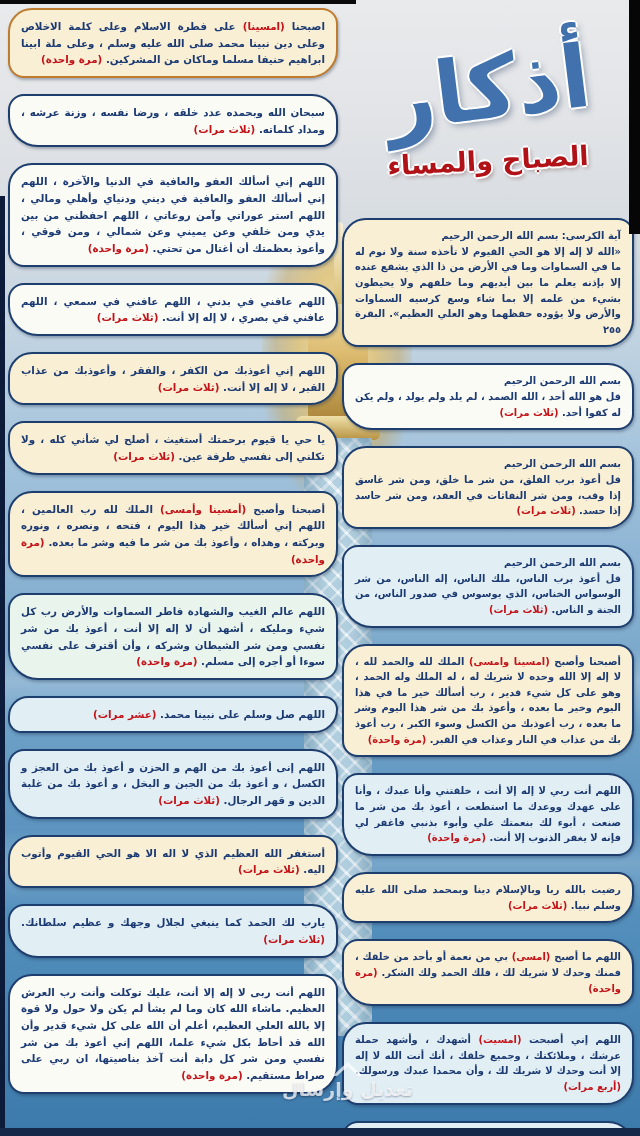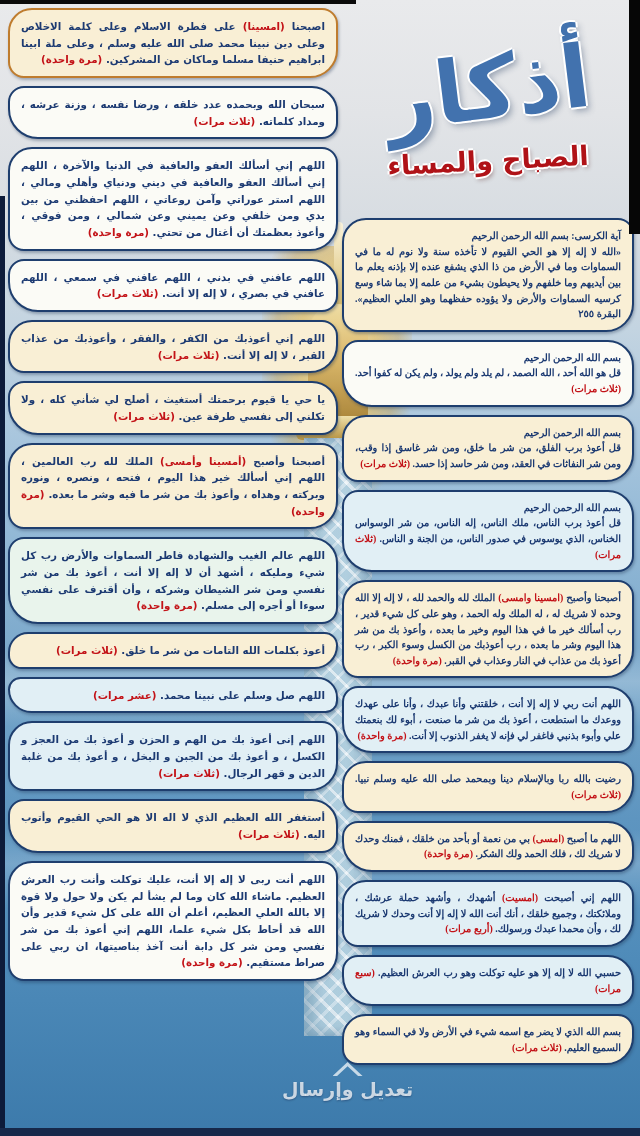--- a/index.html
+++ b/index.html
@@ -22,36 +22,36 @@
     background:linear-gradient(180deg,#f2dfa2 0%,#dcb765 45%,#a9802f 100%);}
   .balcony{position:absolute;left:14px;top:190px;width:84px;height:24px;border-radius:6px;
     background:linear-gradient(180deg,#f4e3a8,#b78f38);}
   .shaft{position:absolute;left:22px;top:212px;width:68px;height:598px;
     background-color:#cfe2eb;
     background-image:
       repeating-linear-gradient(45deg, rgba(255,255,255,.55) 0 3px, rgba(150,190,212,.28) 3px 12px),
       repeating-linear-gradient(-45deg, rgba(255,255,255,.55) 0 3px, rgba(150,190,212,.28) 3px 12px);
     box-shadow:inset 10px 0 14px rgba(86,128,158,.45), inset -10px 0 14px rgba(86,128,158,.45);}
   
-  .col{display:flex;flex-direction:column;gap:8px;position:absolute;z-index:2;}
+  .col{display:flex;flex-direction:column;gap:16px;position:absolute;z-index:2;}
   #left-column{left:8px;top:8px;width:330px;}
   .right-wrap{position:absolute;left:342px;top:0;width:292px;z-index:2;}
   #right-column{position:static;width:292px;}
   .title-block{height:212px;display:flex;flex-direction:column;align-items:center;justify-content:center;padding-top:6px;}
   .title-main{font-size:86px;font-weight:bold;line-height:.95;color:var(--title-blue,#4272ae);
     transform:rotate(-7deg);
     text-shadow:-2px 0 0 #fff,2px 0 0 #fff,0 -2px 0 #fff,0 2px 0 #fff,3px 4px 6px rgba(60,80,110,.45);}
   .title-sub{margin-top:16px;font-size:27px;font-weight:bold;color:var(--title-red,#b01217);
     transform:rotate(-3deg);letter-spacing:-1px;
     text-shadow:-2px 0 0 #fff,2px 0 0 #fff,0 -2px 0 #fff,0 2px 0 #fff,2px 3px 4px rgba(90,40,40,.4);}
   
   .box{border:2px solid var(--navy-border,#1e3e6e);padding:8px 11px;color:var(--dark-text,#1c3a72);
     font-weight:bold;text-align:justify;box-shadow:1px 2px 3px rgba(30,50,80,.35);}
   #left-column .box{font-size:10.3px;line-height:1.62;}
-  #right-column .box{font-size:9.9px;line-height:1.58;font-family:Liberation Serif, serif;}
+  #right-column .box{font-size:9.9px;line-height:1.58;}
   .box:nth-child(odd){border-radius:24px 16px 28px 16px;}
   .box:nth-child(even){border-radius:16px 26px 16px 30px;}
   .style-cream{background:var(--cream-bg,#f9efd5);}
   .style-white{background:var(--white-bg,#fbfbf6);}
   .style-blue{background:var(--blue-bg,#e1eff5);}
   .style-mint{background:var(--mint-bg,#e9f4ec);}
   .style-orange{background:var(--cream-bg,#f9efd5);border-color:var(--orange-border,#bf7c2e);}
   .seg-dark{color:var(--dark-text,#1c3a72);}
   .seg-red{color:var(--red-text,#c31318);}
   
@@ -83,24 +83,24 @@
 
   <div class="col" id="left-column">
       <div class="box style-orange"><span class="seg seg-dark">اصبحنا </span><span class="seg seg-red">(امسينا)</span><span class="seg seg-dark"> على فطرة الاسلام وعلى كلمة الاخلاص وعلى دين نبينا محمد صلى الله عليه وسلم ، وعلى ملة ابينا ابراهيم حنيفا مسلما وماكان من المشركين. </span><span class="seg seg-red">(مرة واحدة)</span></div>
       <div class="box style-white"><span class="seg seg-dark">سبحان الله وبحمده عدد خلقه ، ورضا نفسه ، وزنة عرشه ، ومداد كلماته. </span><span class="seg seg-red">(ثلاث مرات)</span></div>
       <div class="box style-white"><span class="seg seg-dark">اللهم إني أسألك العفو والعافية في الدنيا والآخرة ، اللهم إني أسألك العفو والعافية في ديني ودنياي وأهلي ومالي ، اللهم استر عوراتي وآمن روعاتي ، اللهم احفظني من بين يدي ومن خلفي وعن يميني وعن شمالي ، ومن فوقي ، وأعوذ بعظمتك أن أغتال من تحتي. </span><span class="seg seg-red">(مرة واحدة)</span></div>
       <div class="box style-white"><span class="seg seg-dark">اللهم عافني في بدني ، اللهم عافني في سمعي ، اللهم عافني في بصري ، لا إله إلا أنت. </span><span class="seg seg-red">(ثلاث مرات)</span></div>
       <div class="box style-cream"><span class="seg seg-dark">اللهم إني أعوذبك من الكفر ، والفقر ، وأعوذبك من عذاب القبر ، لا إله إلا أنت. </span><span class="seg seg-red">(ثلاث مرات)</span></div>
       <div class="box style-cream"><span class="seg seg-dark">يا حي يا قيوم برحمتك أستغيث ، أصلح لي شأني كله ، ولا تكلني إلى نفسي طرفة عين. </span><span class="seg seg-red">(ثلاث مرات)</span></div>
       <div class="box style-cream"><span class="seg seg-dark">أصبحنا وأصبح </span><span class="seg seg-red">(أمسينا وأمسى)</span><span class="seg seg-dark"> الملك لله رب العالمين ، اللهم إني أسألك خير هذا اليوم ، فتحه ، ونصره ، ونوره وبركته ، وهداه ، وأعوذ بك من شر ما فيه وشر ما بعده. </span><span class="seg seg-red">(مرة واحدة)</span></div>
       <div class="box style-mint"><span class="seg seg-dark">اللهم عالم الغيب والشهادة فاطر السماوات والأرض رب كل شيء ومليكه ، أشهد أن لا إله إلا أنت ، أعوذ بك من شر نفسي ومن شر الشيطان وشركه ، وأن أقترف على نفسي سوءا أو أجره إلى مسلم. </span><span class="seg seg-red">(مرة واحدة)</span></div>
-      <div class="box style-cream"><span class="seg seg-dark">أعوذ بكلمات الله التامات من شر ما خلق. </span><span class="seg seg-red">(ثلاث مرات)</span></div>
       <div class="box style-blue"><span class="seg seg-dark">اللهم صل وسلم على نبينا محمد. </span><span class="seg seg-red">(عشر مرات)</span></div>
       <div class="box style-blue"><span class="seg seg-dark">اللهم إنى أعوذ بك من الهم و الحزن و أعوذ بك من العجز و الكسل ، و أعوذ بك من الجبن و البخل ، و أعوذ بك من غلبة الدين و قهر الرجال. </span><span class="seg seg-red">(ثلاث مرات)</span></div>
       <div class="box style-cream"><span class="seg seg-dark">أستغفر الله العظيم الذي لا اله الا هو الحي القيوم وأتوب اليه. </span><span class="seg seg-red">(ثلاث مرات)</span></div>
+      <div class="box style-blue"><span class="seg seg-dark">يارب لك الحمد كما ينبغي لجلال وجهك و عظيم سلطانك. </span><span class="seg seg-red">(ثلاث مرات)</span></div>
       <div class="box style-white"><span class="seg seg-dark">اللهم أنت ربى لا إله إلا أنت، عليك توكلت وأنت رب العرش العظيم. ماشاء الله كان وما لم يشأ لم يكن ولا حول ولا قوة إلا بالله العلي العظيم، أعلم أن الله على كل شيء قدير وأن الله قد أحاط بكل شيء علما، اللهم إني أعوذ بك من شر نفسي ومن شر كل دابة أنت آخذ بناصيتها، ان ربي على صراط مستقيم. </span><span class="seg seg-red">(مرة واحدة)</span></div>
     </div>
 
   <div class="right-wrap">
     <div class="title-block">
       <div class="title-main">أذكار</div>
       <div class="title-sub">الصباح والمساء</div>
     </div>
     <div class="col" id="right-column">
         <div class="box style-cream"><span class="seg seg-dark">آية الكرسى: بسم الله الرحمن الرحيم</span><br><span class="seg seg-dark">«الله لا إله إلا هو الحي القيوم لا تأخذه سنة ولا نوم له ما في السماوات وما في الأرض من ذا الذي يشفع عنده إلا بإذنه يعلم ما بين أيديهم وما خلفهم ولا يحيطون بشيء من علمه إلا بما شاء وسع كرسيه السماوات والأرض ولا يؤوده حفظهما وهو العلي العظيم». البقرة ٢٥٥</span></div>

